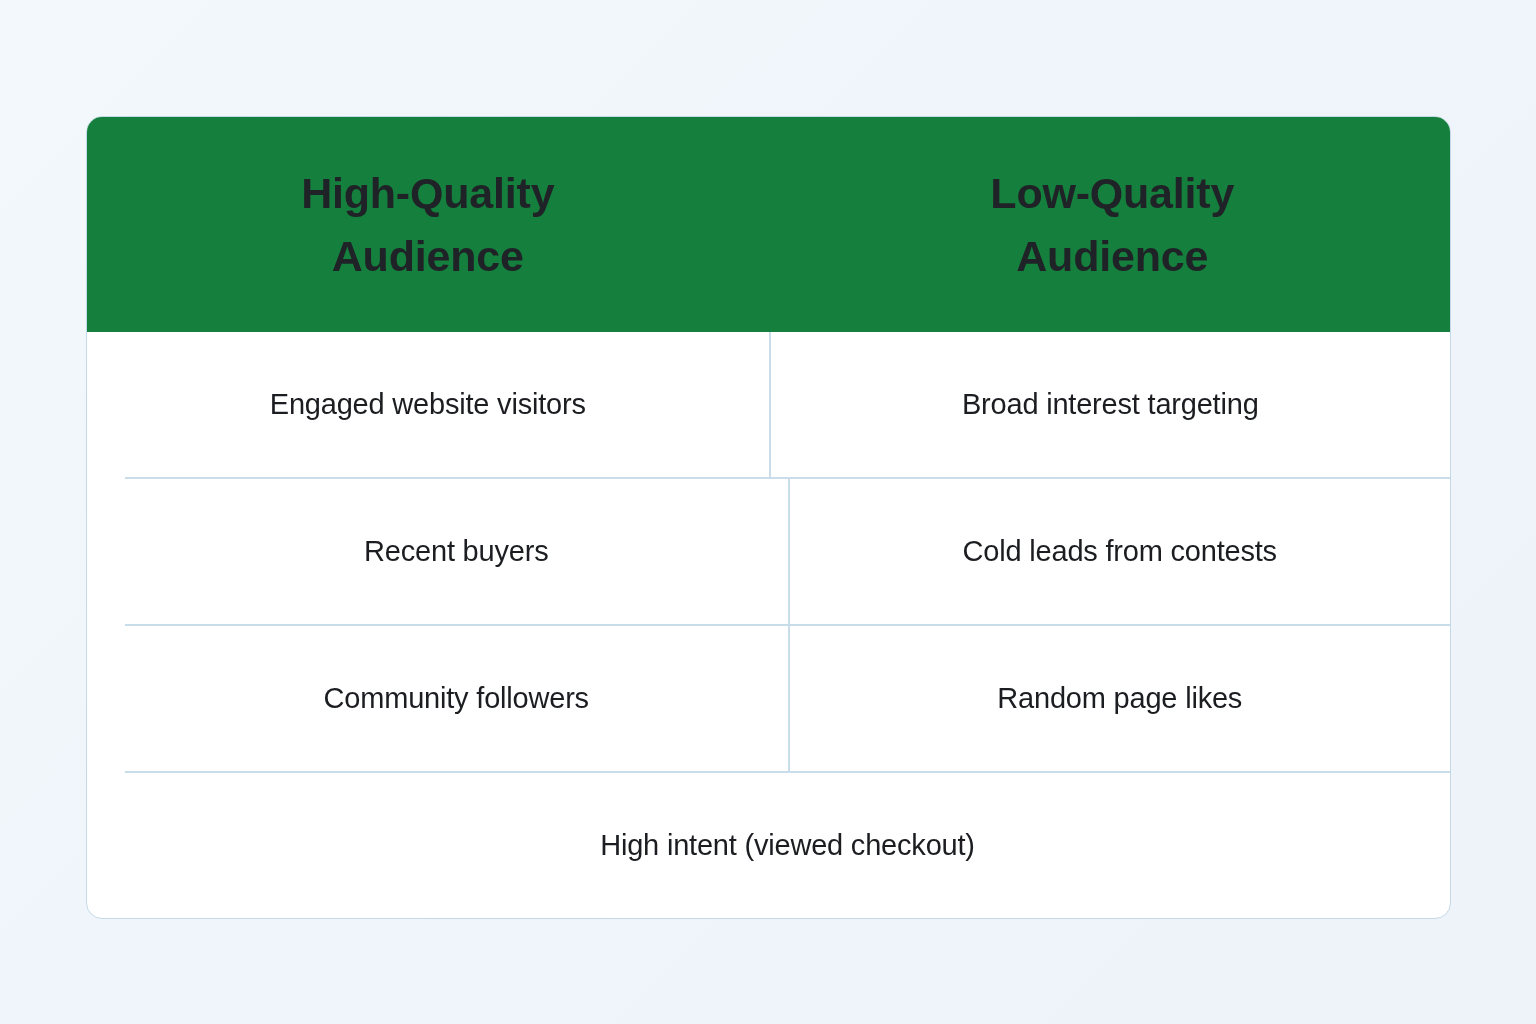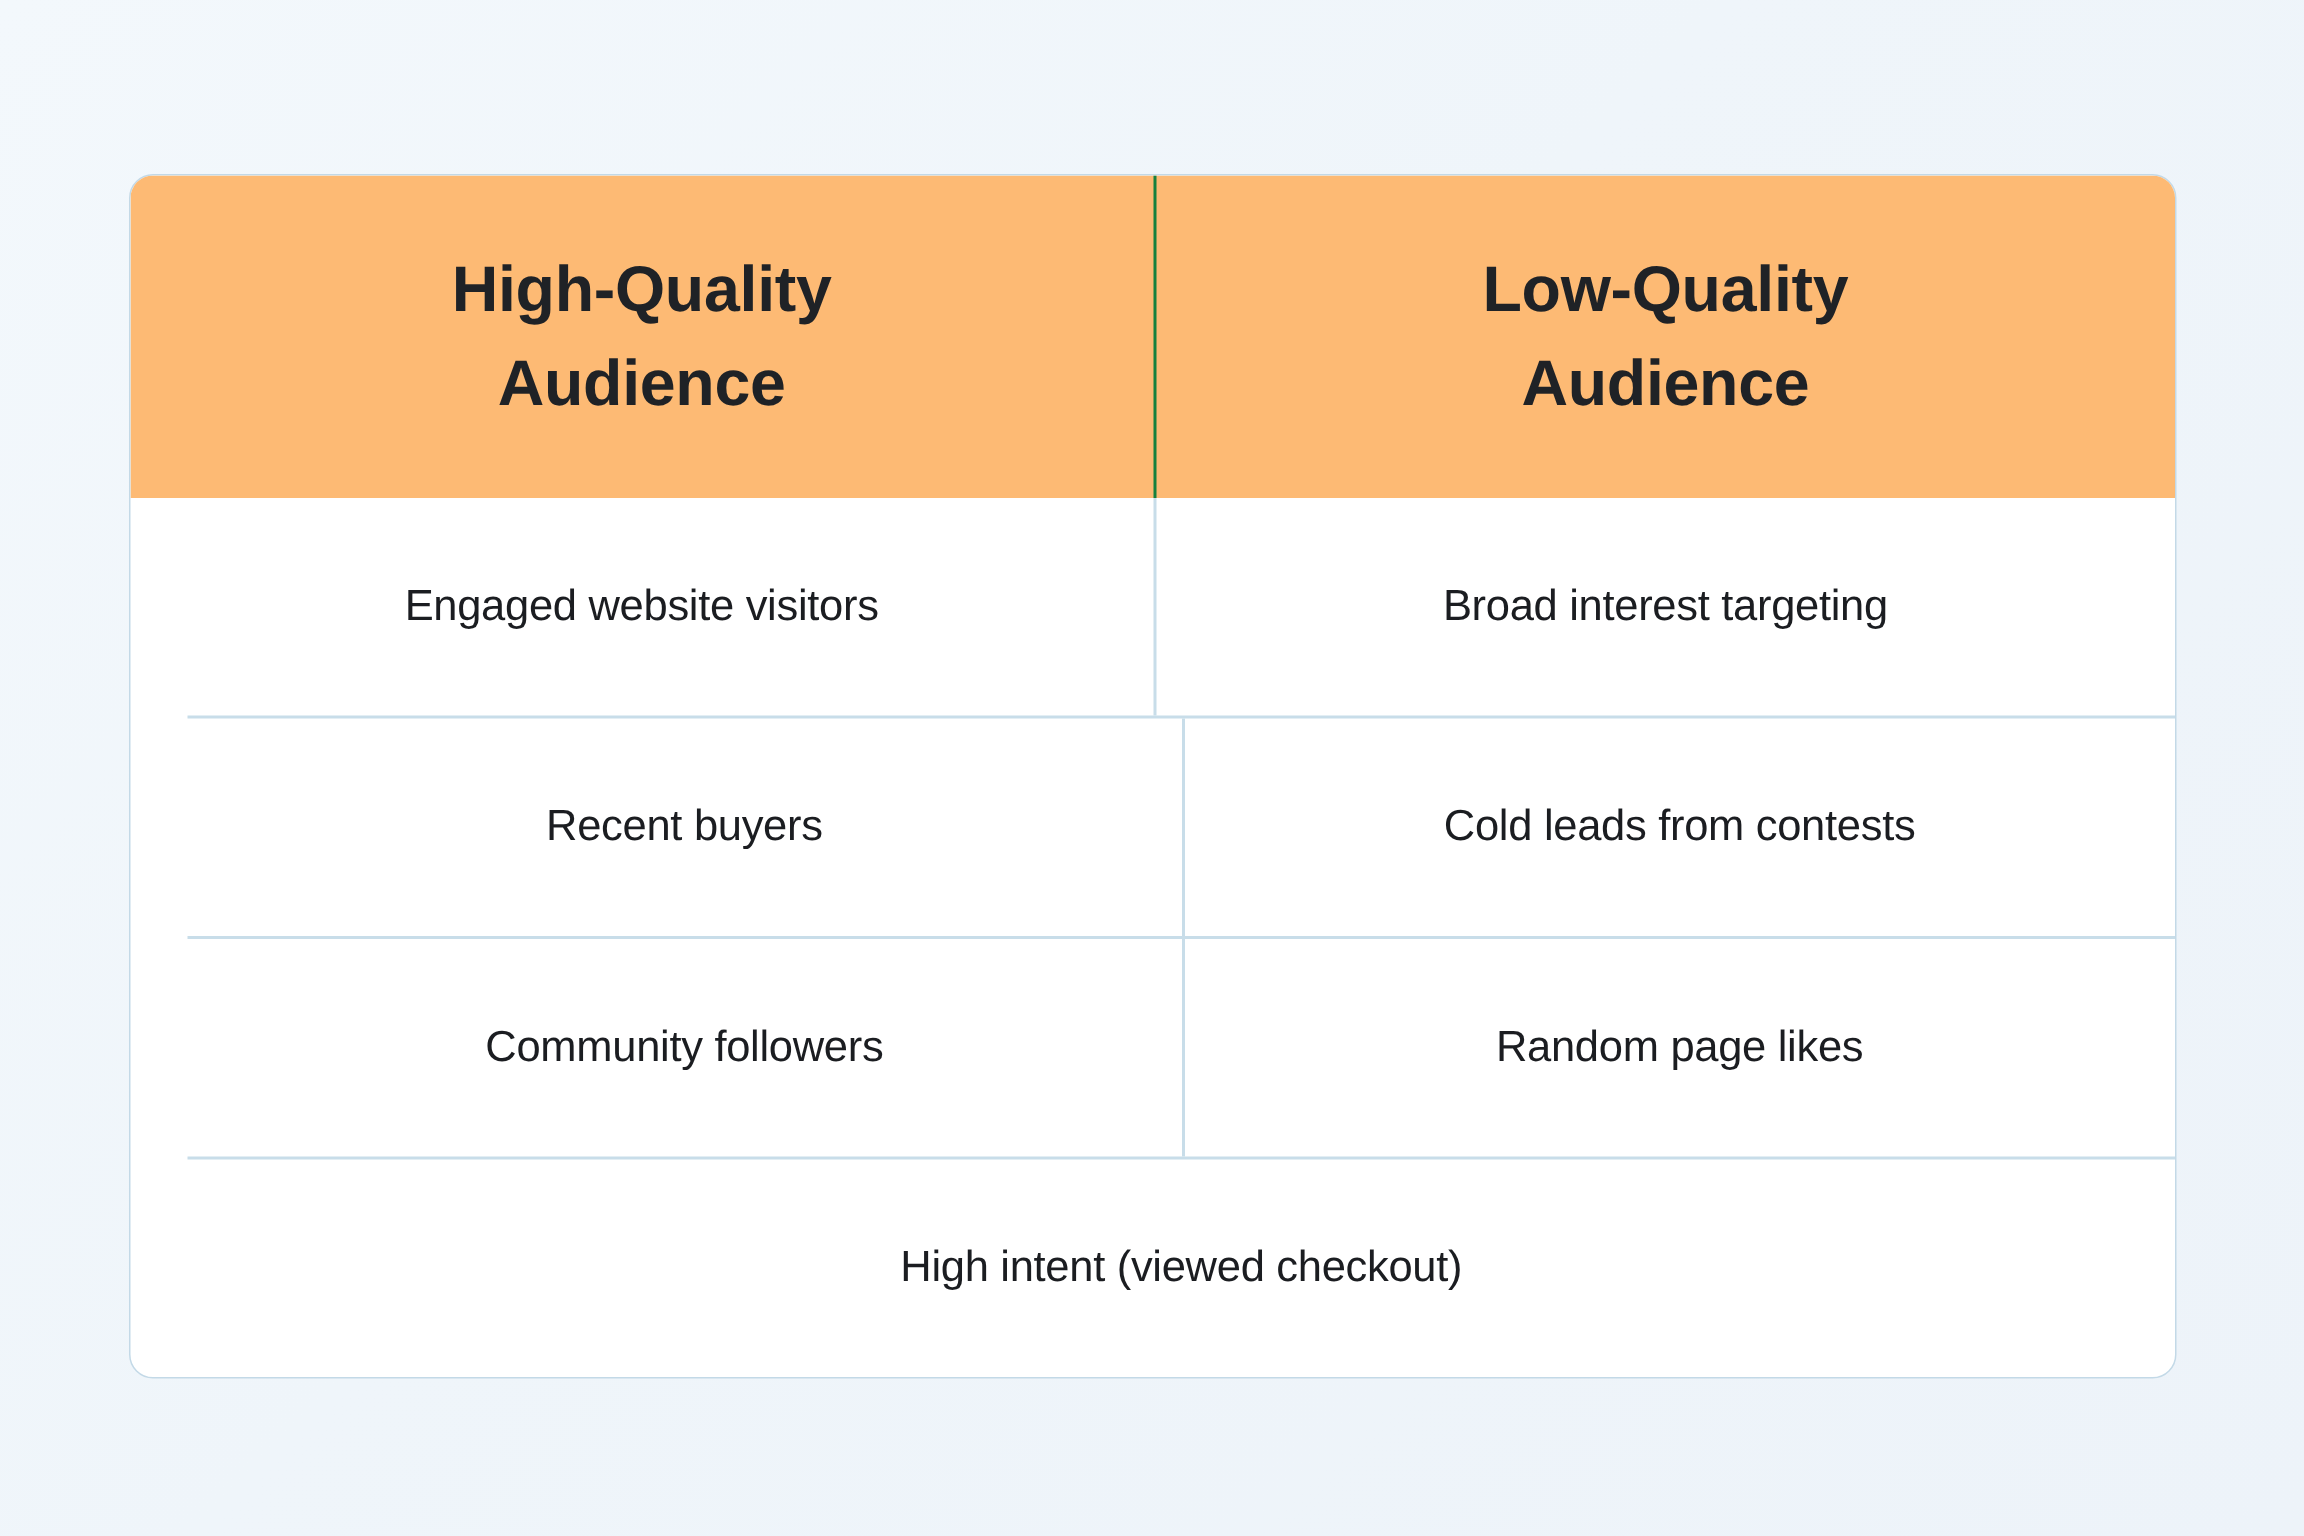--- a/index.html
+++ b/index.html
@@ -33,36 +33,36 @@
     background: #ffffff;
     overflow: hidden;
     display: flex;
     flex-direction: column;
   }
 
   .table-header {
     display: flex;
     height: 215px;
     flex: 0 0 215px;
-    background: #fdba74;
+    background: #15803d;
     justify-content: flex-end;
   }
 
   .table-header .header-cell {
     flex: 1 1 50%;
     display: flex;
     align-items: center;
     justify-content: center;
     text-align: center;
     box-sizing: border-box;
     padding: 0 18px;
   }
 
   .table-header .header-cell + .header-cell {
-    border-left: 2px solid #15803d;
+    border-left: 6px solid #15803d;
   }
 
   .header-title {
     font-size: 43px;
     font-weight: 700;
     line-height: 1.45;
     color: #1f2226;
     letter-spacing: -0.2px;
   }
 

